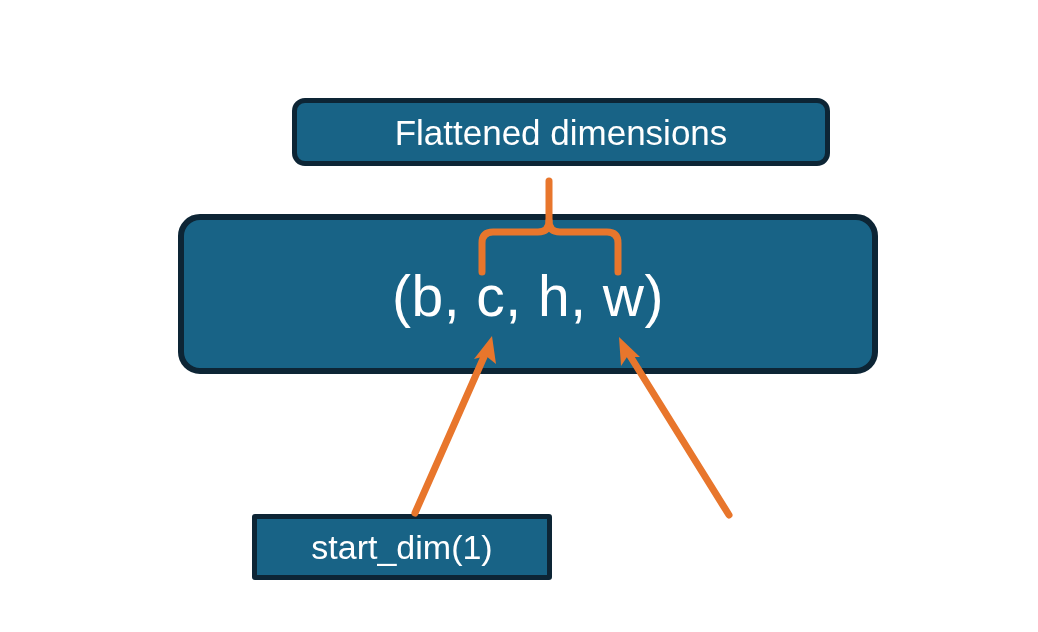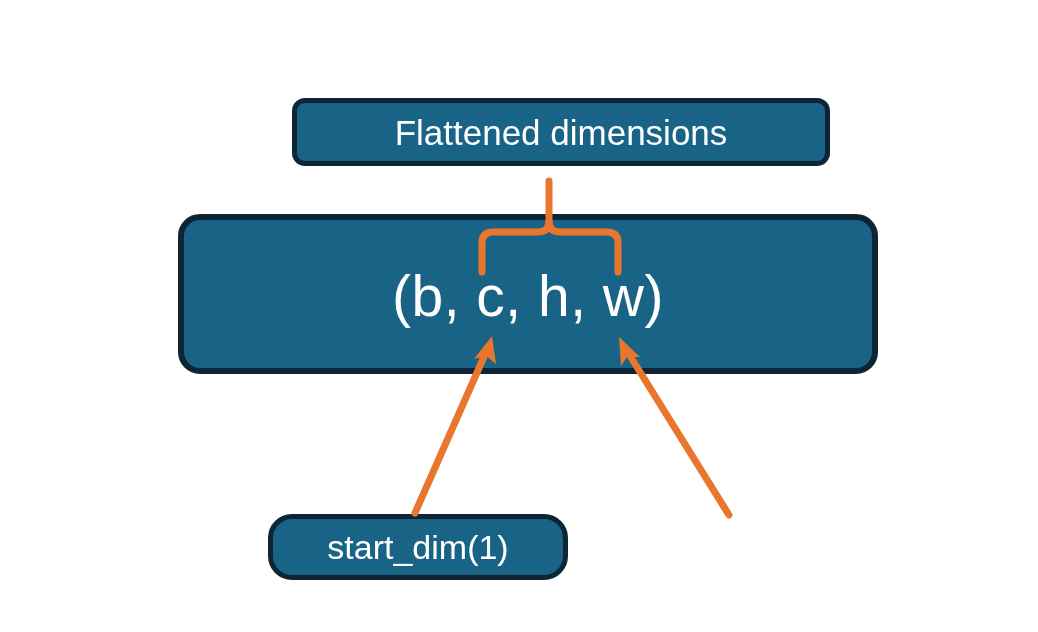--- a/index.html
+++ b/index.html
@@ -54,26 +54,26 @@
     border-width: 6px;
   }
   #node-shape .shape-label {
     font-size: 57px;
     letter-spacing: 0.5px;
     transform: translateY(2px);
   }
 
   
   #node-start-dim {
-    left: 268px;
+    left: 252px;
     top: 514px;
     width: 300px;
     height: 66px;
     font-size: 34px;
-    border-radius: 24px;
+    border-radius: 3px;
   }
   #node-end-dim {
     left: 583px;
     top: 514px;
     width: 297px;
     height: 66px;
     font-size: 34px;
     border-radius: 13px;
   }
 

